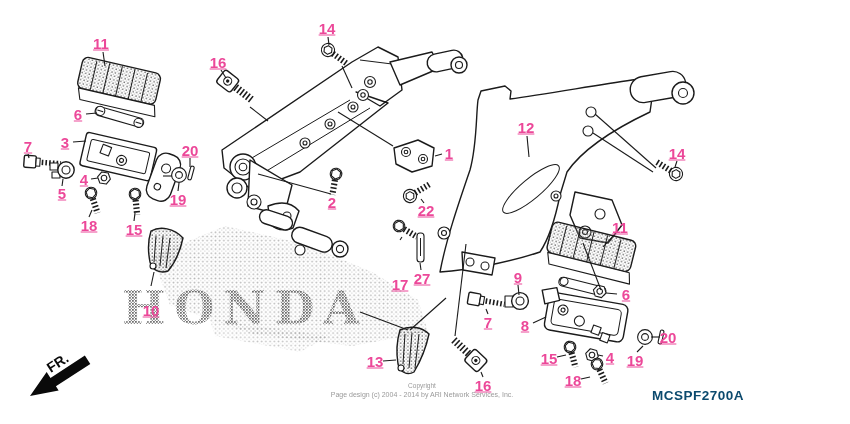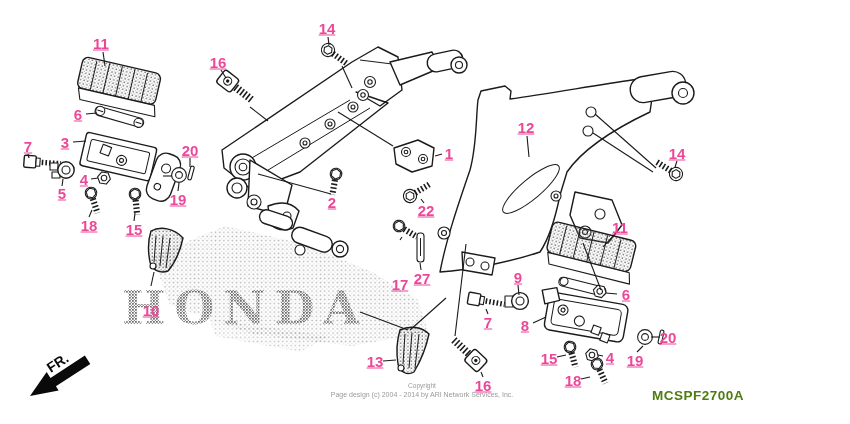--- a/index.html
+++ b/index.html
@@ -4,21 +4,21 @@
 <style>
   html,body{margin:0;padding:0;background:#fff;}
   #page{position:relative;width:850px;height:424px;background:#ffffff;overflow:hidden;
         font-family:"Liberation Sans",sans-serif;}
   #diagram-svg{position:absolute;left:0;top:0;}
   .callout{position:absolute;transform:translate(-50%,-50%);
            font:bold 15px "Liberation Sans",sans-serif;color:#ec4899;white-space:nowrap;
            letter-spacing:0;text-decoration:underline;}
   #callout-layer{position:absolute;left:0;top:0;width:850px;height:424px;pointer-events:none;}
   #code-label{position:absolute;left:652px;top:388px;font:bold 13.5px "Liberation Sans",sans-serif;
-              color:#4d7c0f;letter-spacing:.5px;}
+              color:#0c4a6e;letter-spacing:.5px;}
   #copyright{position:absolute;left:272px;top:382px;width:300px;text-align:center;color:#9a9a9a;}
   #copyright .l1{font-size:6.5px;line-height:8px;}
   #copyright .l2{font-size:7px;line-height:9px;}
   #dyn-lines line{stroke:#1b1b1b;stroke-width:1.1;}
   .ol{fill:#ffffff;stroke:#1b1b1b;stroke-width:1.4;stroke-linejoin:round;}
   .ol2{fill:#ffffff;stroke:#1b1b1b;stroke-width:1.1;stroke-linejoin:round;}
   .dk{fill:none;stroke:#1b1b1b;stroke-width:1;}
   .ht{fill:url(#htp);stroke:#1b1b1b;stroke-width:1.4;}
   .thread{fill:none;stroke:#1b1b1b;stroke-linecap:butt;stroke-dasharray:1.6 2.1;}
   .blk{fill:#0a0a0a;}

